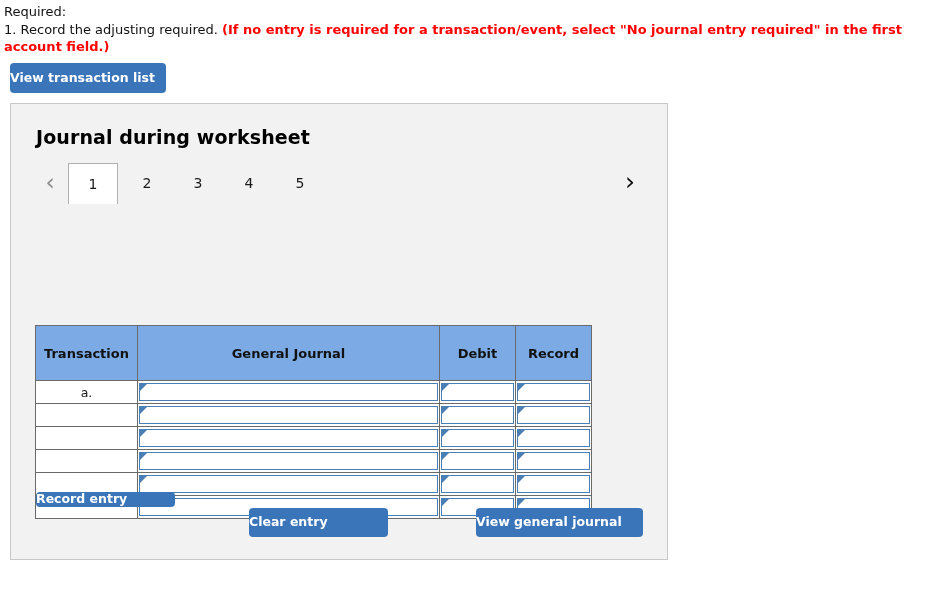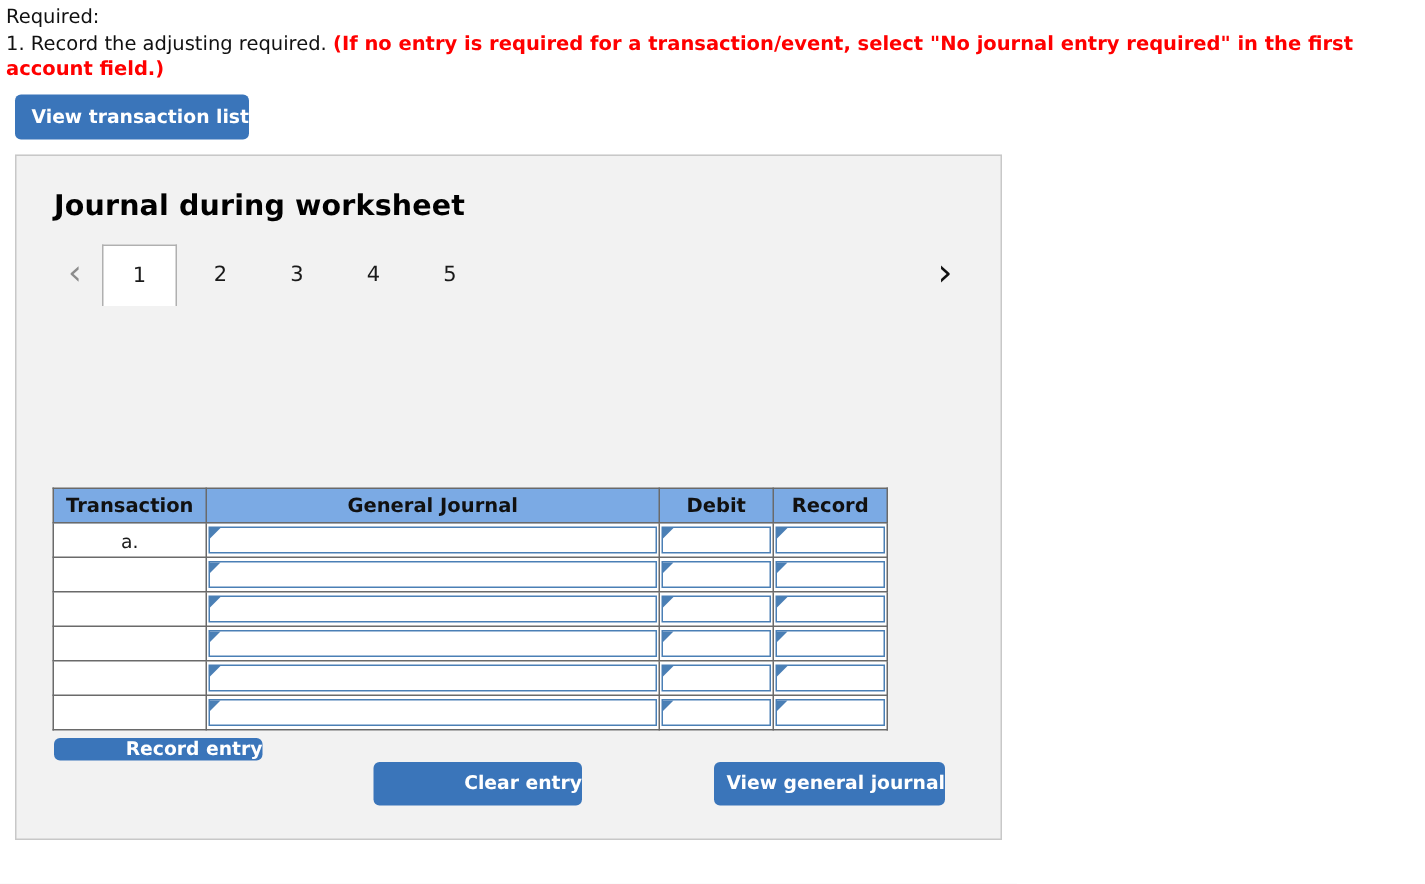--- a/index.html
+++ b/index.html
@@ -43,21 +43,21 @@
 
   
   .btn {
     display: inline-block;
     background: #3a75ba;
     color: #ffffff;
     font-weight: bold;
     font-size: 12.5px;
     border: none;
     border-radius: 4px;
-    text-align: right;
+    text-align: left;
     cursor: pointer;
     font-family: "DejaVu Sans", "Liberation Sans", sans-serif;
     line-height: 1;
     padding: 0;
   }
 
   #view-transaction-list {
     position: absolute;
     left: 10px;
     top: 63px;
@@ -164,21 +164,21 @@
     border-collapse: collapse;
     table-layout: fixed;
   }
   .jtable th {
     background: #7baae4;
     border: 1px solid #6a6a6a;
     font-size: 13px;
     font-weight: bold;
     color: #111111;
     height: 22px;
-    padding: 0 2px;
+    padding: 16px 2px;
     text-align: center;
   }
   .jtable td {
     border: 1px solid #6a6a6a;
     background: #ffffff;
     height: 22px;
     padding: 0;
     vertical-align: middle;
   }
   .col-trans  { width: 102px; }
@@ -210,21 +210,21 @@
     top: 0;
     width: 0;
     height: 0;
     border-top: 7px solid #4a7fb5;
     border-right: 7px solid transparent;
   }
 
   
   #record-entry   { position: absolute; left: 25px;  top: 388px; width: 139px; height: 15px; }
   #clear-entry    { position: absolute; left: 205px; top: 404px; width: 139px; height: 29px; margin-left: 33px; }
-  #view-general-journal { position: absolute; left: 465px; top: 404px; width: 154px; height: 29px; }
+  #view-general-journal { position: absolute; left: 465px; top: 404px; width: 167px; height: 29px; }
 </style>
 </head>
 <body>
 
 <div class="instructions">
   <div class="req-label">Required:</div>
   <div class="req-line">
     <span>1.</span>
     <span>Record the adjusting required.</span>
     <span class="req-note">(If no entry is required for a transaction/event, select "No journal entry required" in the first account field.)</span>

